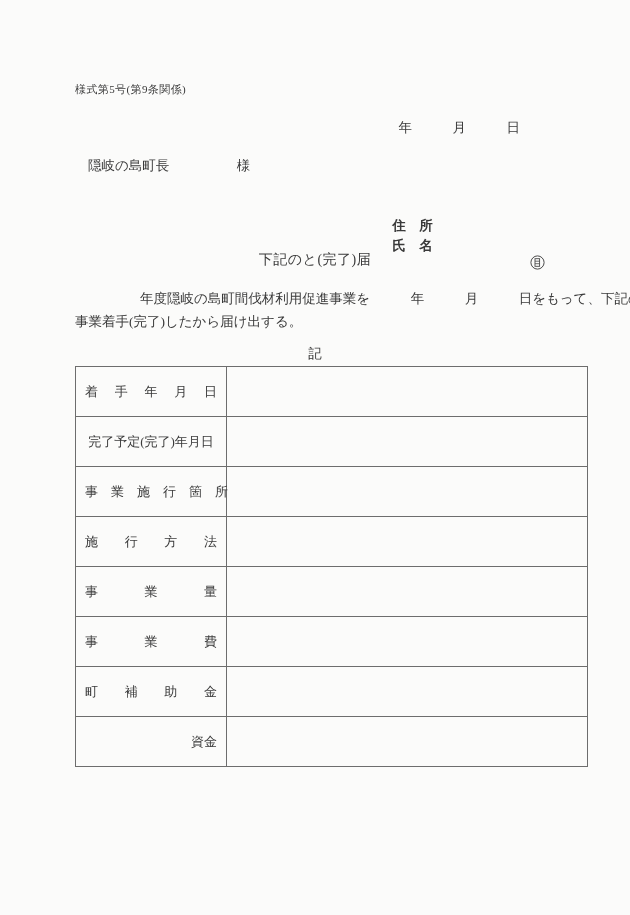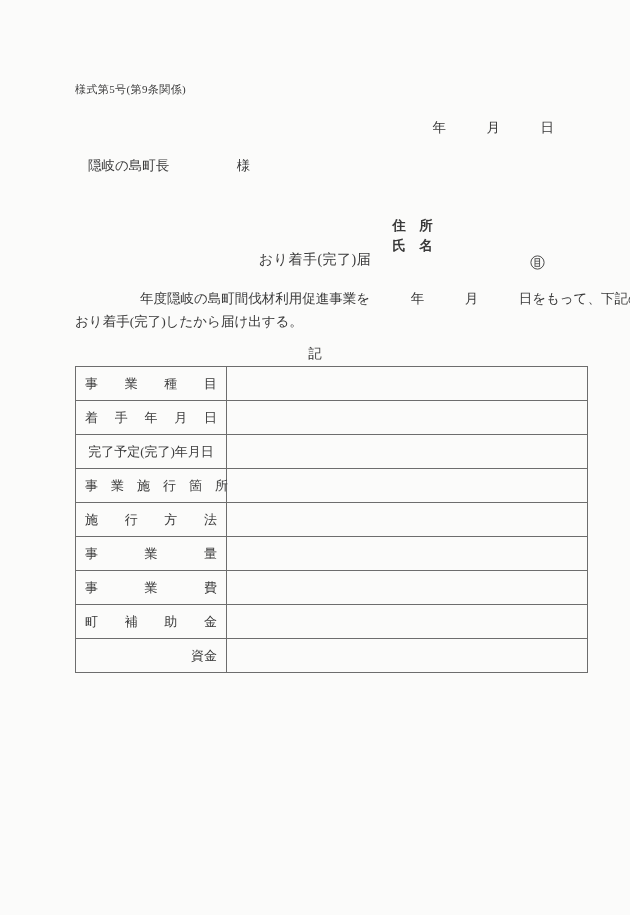--- a/index.html
+++ b/index.html
@@ -29,21 +29,21 @@
     top: 82px;
     font-size: 11px;
     letter-spacing: 0.4px;
     white-space: pre;
   }
 
   
   .date-line {
     position: absolute;
     left: 0;
-    right: 76px;
+    right: 110px;
     top: 119px;
     text-align: right;
     font-size: 13.5px;
     white-space: pre;
   }
 
   
   .addressee {
     position: absolute;
     left: 88px;
@@ -120,21 +120,21 @@
     position: absolute;
     left: 75px;
     top: 366px;
     width: 480px;
     border-collapse: collapse;
     table-layout: fixed;
   }
   .form-table td {
     border: 1px solid #6d6d6d;
     height: 33px;
-    padding: 0 6px;
+    padding: 8px 6px;
     font-size: 13px;
     vertical-align: middle;
   }
   .cell-label {
     width: 132px;
     white-space: pre;
   }
   .cell-label.spread {
     text-align: justify;
     text-align-last: justify;
@@ -173,36 +173,32 @@
         <svg class="seal-svg" width="15" height="15" viewBox="0 0 15 15" xmlns="http://www.w3.org/2000/svg">
           <circle cx="7.5" cy="7.5" r="6.6" fill="none" stroke="#4a4a4a" stroke-width="1"></circle>
           <rect x="5" y="3.7" width="4.6" height="7.6" fill="none" stroke="#4a4a4a" stroke-width="0.9"></rect>
           <line x1="5" y1="6.2" x2="9.6" y2="6.2" stroke="#4a4a4a" stroke-width="0.8"></line>
           <line x1="5" y1="8.7" x2="9.6" y2="8.7" stroke="#4a4a4a" stroke-width="0.8"></line>
         </svg>
       </span>
     </div>
   </div>
 
-  <div class="doc-title">おり着手(完了)届</div>
+  <div class="doc-title">下記のと(完了)届</div>
 
   <div class="body-text">
     <div class="body-line body-line-1">年度隠岐の島町間伐材利用促進事業を　　　年　　　月　　　日をもって、下記のと</div>
-    <div class="body-line">おり着手(完了)したから届け出する。</div>
+    <div class="body-line">事業着手(完了)したから届け出する。</div>
   </div>
 
   <div class="note-marker">記</div>
 
   <table class="form-table">
     <tbody>
         <tr>
-          <td class="cell-label spread">事　業　種　目</td>
-          <td class="cell-value"></td>
-        </tr>
-        <tr>
           <td class="cell-label spread">着　手　年　月　日</td>
           <td class="cell-value"></td>
         </tr>
         <tr>
           <td class="cell-label tight">完了予定(完了)年月日</td>
           <td class="cell-value"></td>
         </tr>
         <tr>
           <td class="cell-label spread">事　業　施　行　箇　所</td>
           <td class="cell-value"></td>

